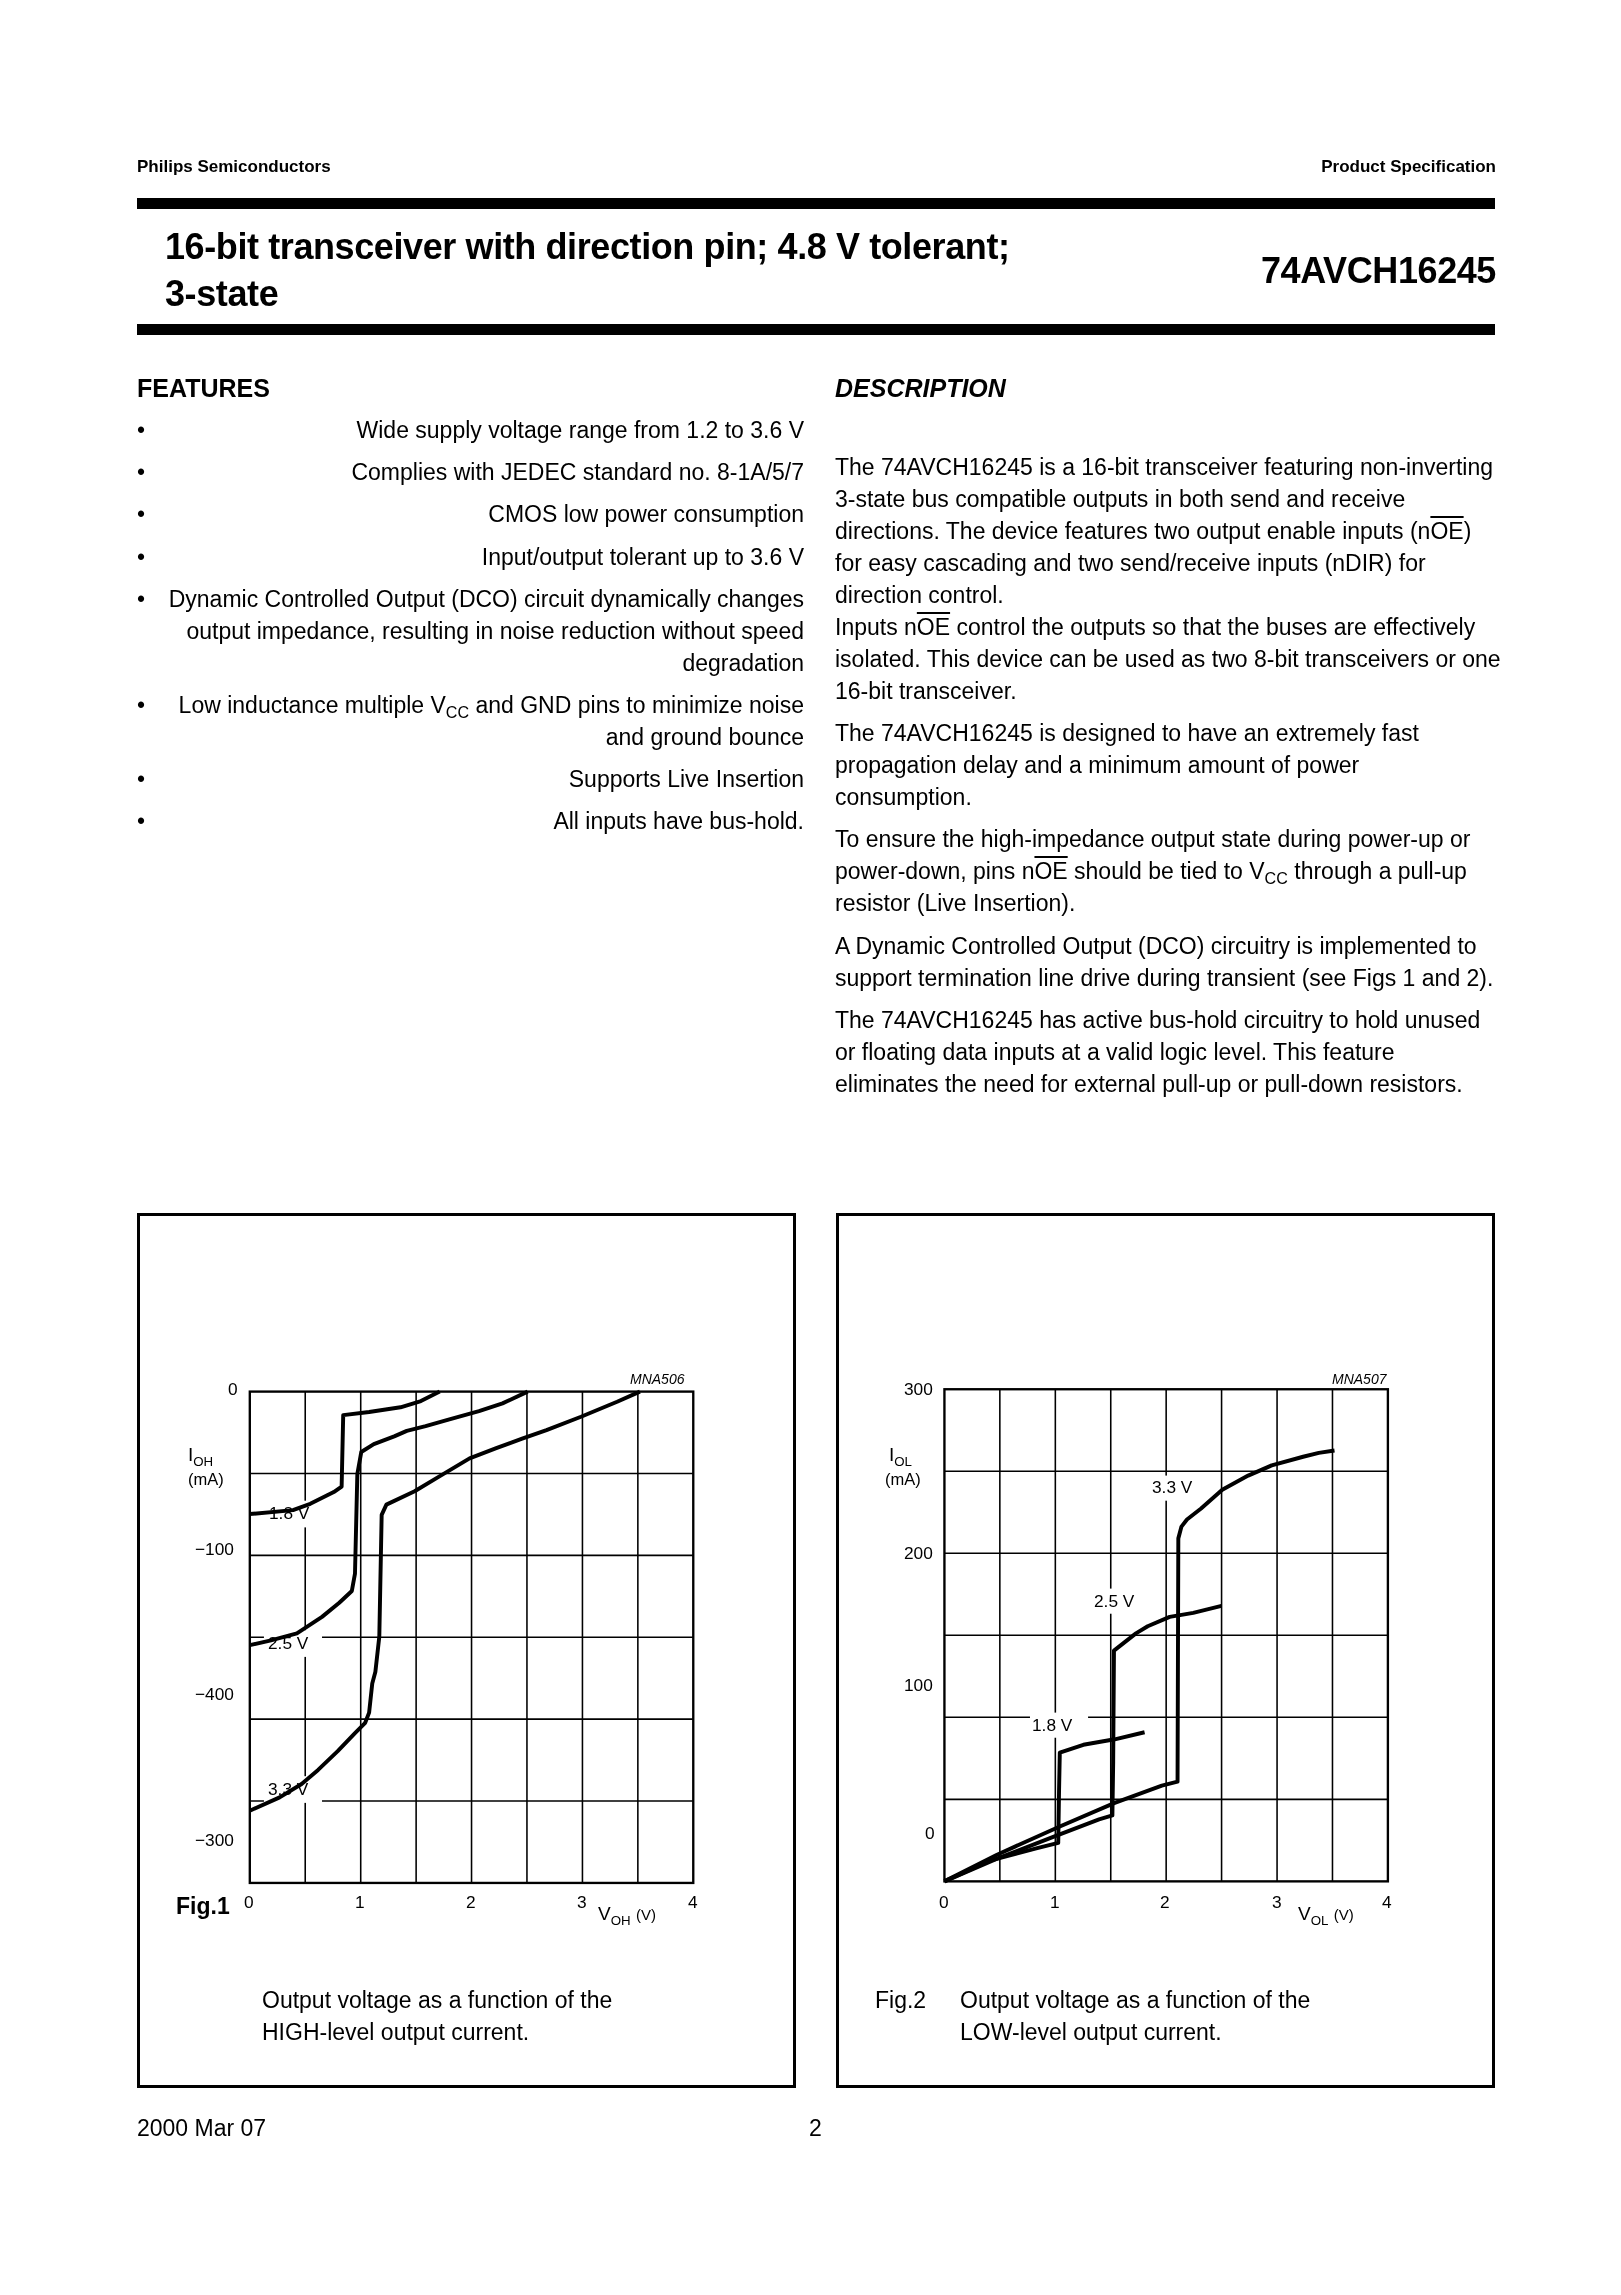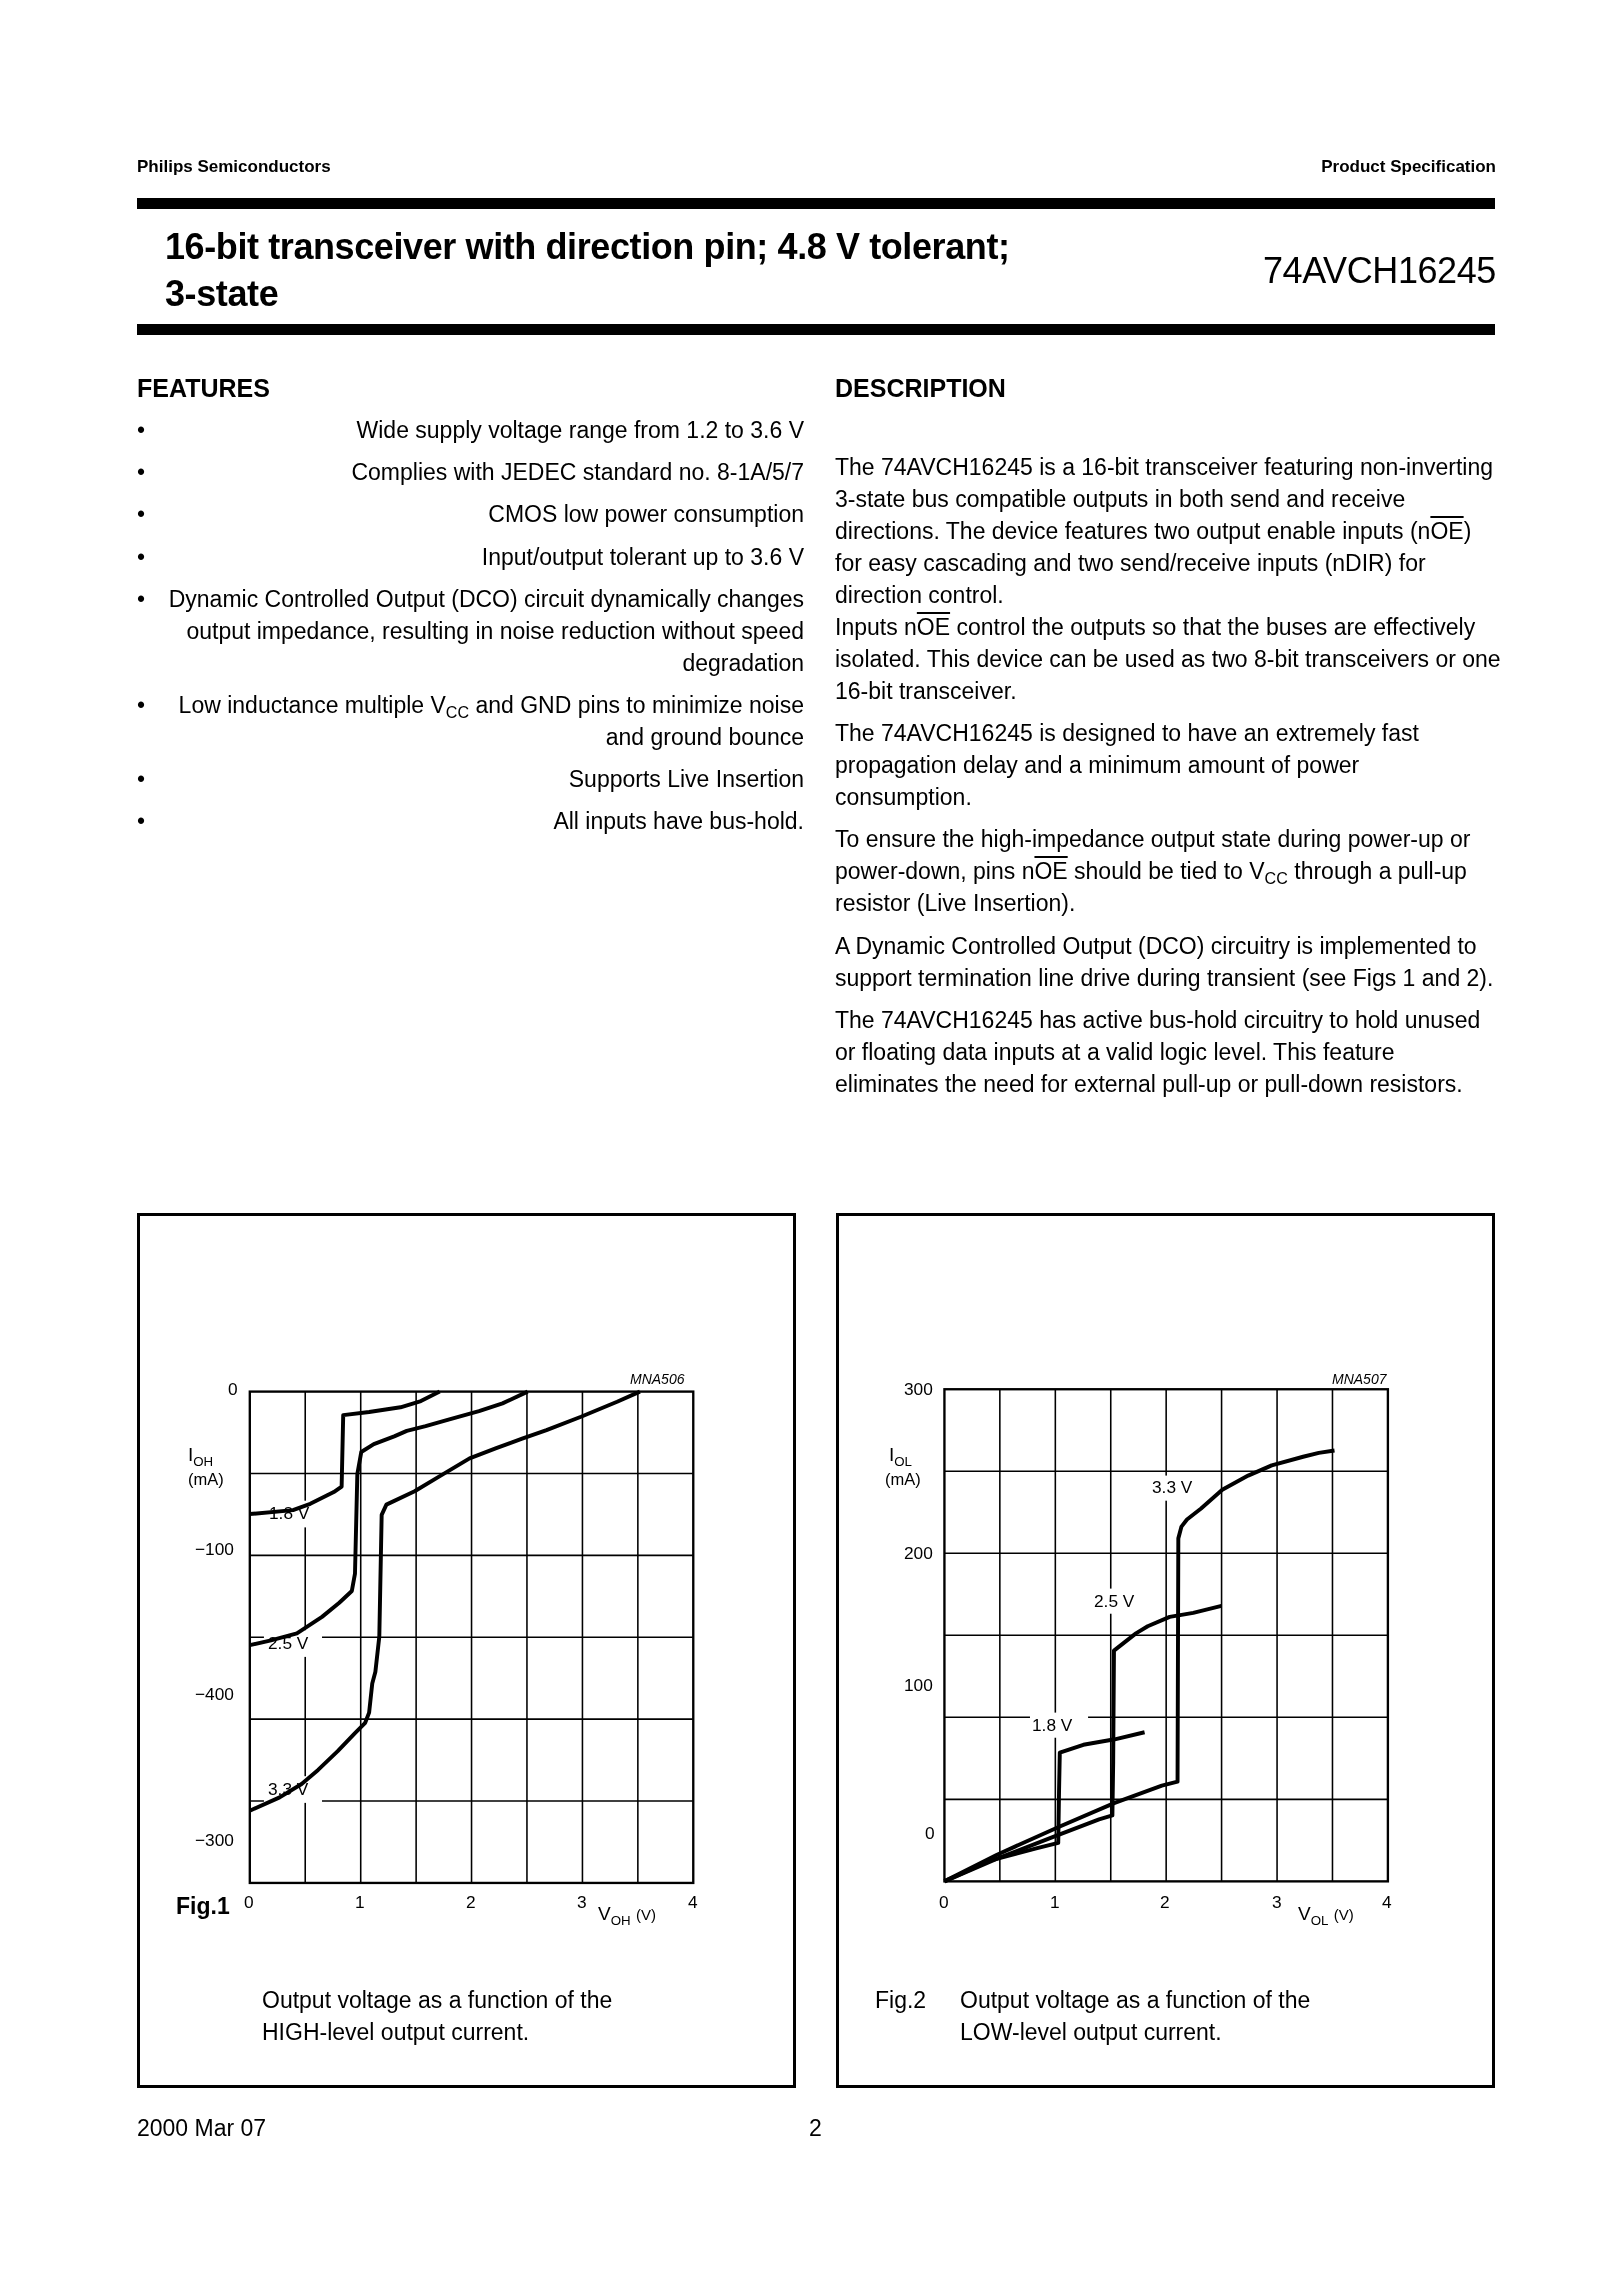--- a/index.html
+++ b/index.html
@@ -1,21 +1,21 @@
 <!DOCTYPE html>
 <html style="font-size:12.6px"><head>
 <meta charset="utf-8">
 <style>
   html, body { margin:0; padding:0; background:#fff; }
   body { width:1622px; height:2295px; position:relative; font-family:"Liberation Sans", sans-serif; color:#000; overflow:hidden; }
   .abs { position:absolute; }
   .hdr-small { font-weight:bold; font-size:17px; top:157px; }
   .rule { position:absolute; left:137px; width:1358px; height:11px; background:#000; }
   .title { left:165px; top:223px; font-size:36px; font-weight:bold; line-height:47px; letter-spacing:-0.4px; }
-  .partno { right:126px; top:250px; font-size:36px; font-weight:normal; letter-spacing:-0.4px; }
+  .partno { right:126px; top:250px; font-size:36px; font-weight:bold; letter-spacing:-0.4px; }
   .sec-h { font-size:25px; font-weight:bold; }
   .body { font-size:23px; line-height:32px; }
   ul.feat { list-style:none; margin:0; padding:0; position:absolute; left:137px; top:414px; width:667px; }
   ul.feat li { position:relative; padding-left:25px; font-size:23px; line-height:32px; margin-bottom:10.2px;text-align:right; }
   ul.feat li::before { content:"•"; position:absolute; left:0; top:0; }
   .desc { position:absolute; left:835px; top:414px; width:667px;margin-top:37px; }
   .desc p { margin:0 0 10.2px 0; font-size:23px; line-height:32px; }
   .ov { text-decoration:overline; }
   sub { font-size:70%; vertical-align:-4.7px; line-height:0; }
   .figbox { position:absolute; border:3.1px solid #000; box-sizing:border-box; }
@@ -40,21 +40,21 @@
   <li>Wide supply voltage range from 1.2 to 3.6 V</li>
   <li>Complies with JEDEC standard no. 8-1A/5/7</li>
   <li>CMOS low power consumption</li>
   <li>Input/output tolerant up to 3.6 V</li>
   <li>Dynamic Controlled Output (DCO) circuit dynamically changes output impedance, resulting in noise reduction without speed degradation</li>
   <li><span>Low inductance multiple V</span><sub>CC</sub><span> and GND pins to minimize noise and ground bounce</span></li>
   <li>Supports Live Insertion</li>
   <li>All inputs have bus-hold.</li>
 </ul>
 
-<div class="abs sec-h" style="left:835px; top:374px;">DESCRIPTION</div>
+<div class="abs sec-h" style="left:835px; top:374px;font-style:italic;">DESCRIPTION</div>
 <div class="desc">
   <p><span>The 74AVCH16245 is a 16-bit transceiver featuring non-inverting 3-state bus compatible outputs in both send and receive directions. The device features two output enable inputs (n</span><span class="ov">OE</span><span>) for easy cascading and two send/receive inputs (nDIR) for direction control.</span><br><span>Inputs n</span><span class="ov">OE</span><span> control the outputs so that the buses are effectively isolated. This device can be used as two 8-bit transceivers or one 16-bit transceiver.</span></p>
   <p>The 74AVCH16245 is designed to have an extremely fast propagation delay and a minimum amount of power consumption.</p>
   <p><span>To ensure the high-impedance output state during power-up or power-down, pins n</span><span class="ov">OE</span><span> should be tied to V</span><sub>CC</sub><span> through a pull-up resistor (Live Insertion).</span></p>
   <p>A Dynamic Controlled Output (DCO) circuitry is implemented to support termination line drive during transient (see Figs 1 and 2).</p>
   <p>The 74AVCH16245 has active bus-hold circuitry to hold unused or floating data inputs at a valid logic level. This feature eliminates the need for external pull-up or pull-down resistors.</p>
 </div>
 
 <div class="figbox" style="left:137px; top:1213px; width:659px; height:875px;"></div>
 <svg class="abs" style="left:0; top:0;" width="1622" height="2295" viewBox="0 0 2066 2924">

